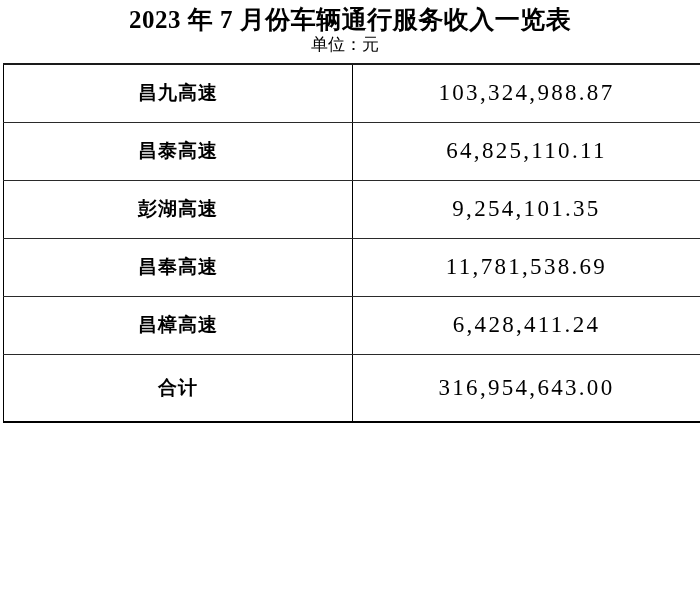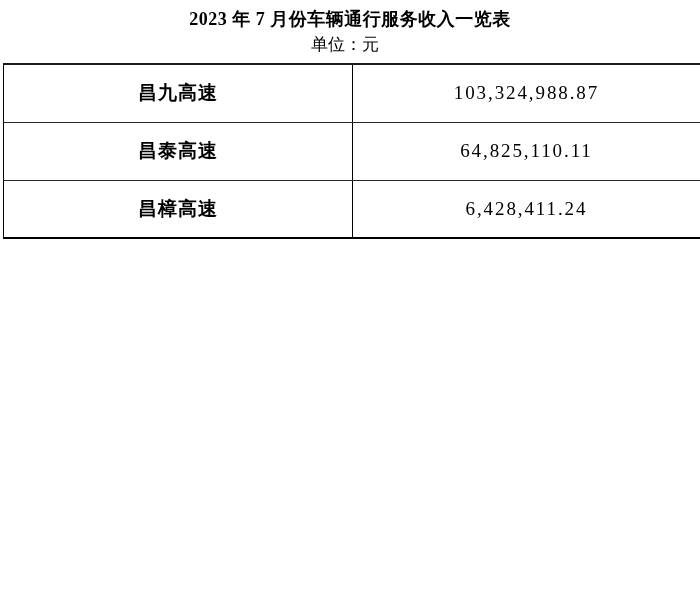--- a/index.html
+++ b/index.html
@@ -10,21 +10,21 @@
   body {
     width: 700px;
     height: 601px;
     overflow: hidden;
     font-family: "Liberation Serif", "DejaVu Serif", serif;
     color: #000000;
   }
   .doc-title {
     margin: 5px 0 0 0;
     text-align: center;
-    font-size: 18px;
+    font-size: 25px;
     font-weight: bold;
     line-height: 29px;
     letter-spacing: 0.5px;
   }
   .unit-line {
     margin: 0 10px 0 0;
     text-align: center;
     font-size: 17px;
     line-height: 22px;
   }
@@ -52,21 +52,21 @@
     height: 68px;
   }
   td.name-cell {
     width: 348px;
     border-right: 1px solid #000000;
     font-size: 19px;
     font-weight: bold;
     letter-spacing: 1px;
   }
   td.amount-cell {
-    font-size: 19px;
+    font-size: 23px;
     font-weight: normal;
     letter-spacing: 0.1em;
   }
 </style>
 </head>
 <body>
 
 <div class="doc-title">2023 年 7 月份车辆通行服务收入一览表</div>
 
 <div class="unit-line">单位：元</div>
@@ -75,17 +75,29 @@
   <tbody>
     <tr>
       <td class="name-cell">昌九高速</td>
       <td class="amount-cell">103,324,988.87</td>
     </tr>
     <tr>
       <td class="name-cell">昌泰高速</td>
       <td class="amount-cell">64,825,110.11</td>
     </tr>
     <tr>
+      <td class="name-cell">彭湖高速</td>
+      <td class="amount-cell">9,254,101.35</td>
+    </tr>
+    <tr>
+      <td class="name-cell">昌奉高速</td>
+      <td class="amount-cell">11,781,538.69</td>
+    </tr>
+    <tr>
       <td class="name-cell">昌樟高速</td>
       <td class="amount-cell">6,428,411.24</td>
+    </tr>
+    <tr class="total-row">
+      <td class="name-cell">合计</td>
+      <td class="amount-cell">316,954,643.00</td>
     </tr>
   </tbody>
 </table>
 
 </body></html>

